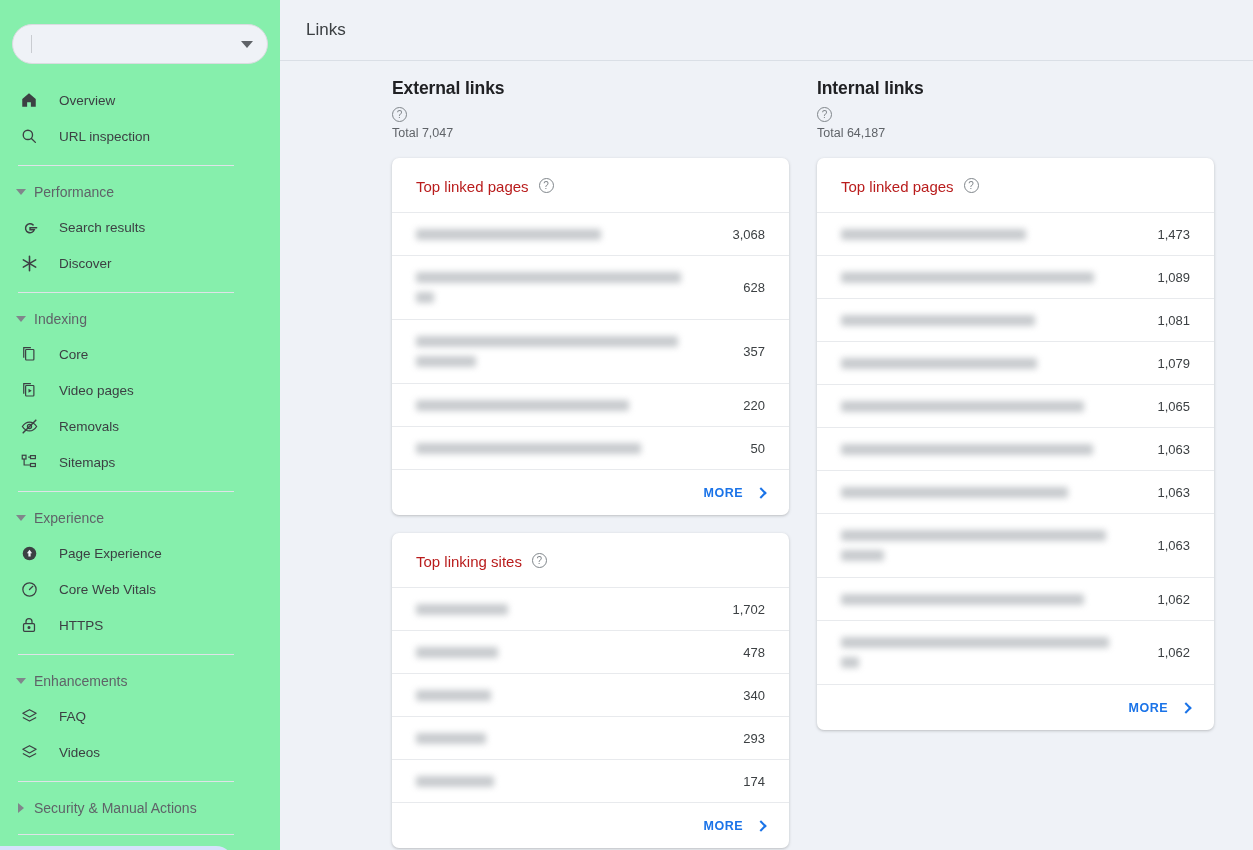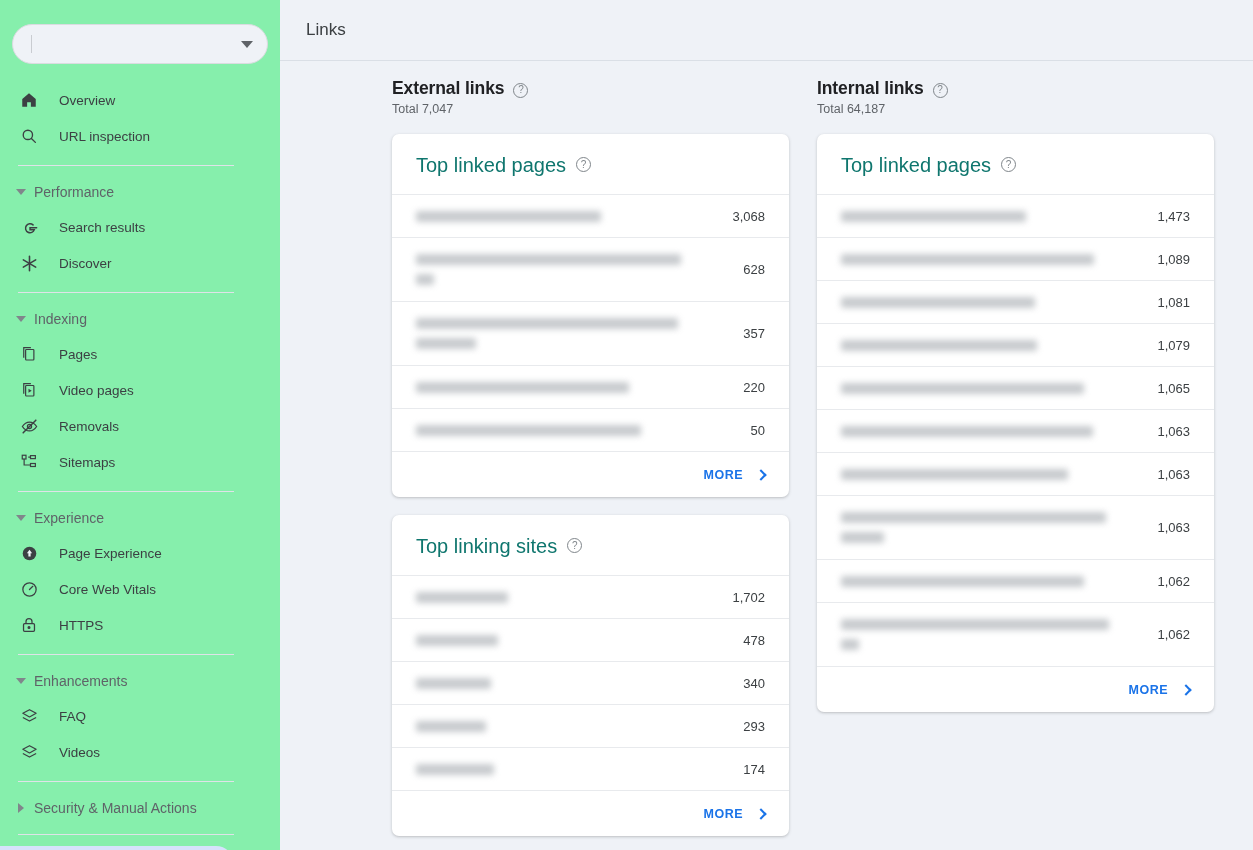--- a/index.html
+++ b/index.html
@@ -129,20 +129,21 @@
     display: flex;
     padding: 18px 20px 0 112px;
     gap: 28px;
   }
   .col { width: 397px; flex: 0 0 397px; }
 
   .section-title-row {
     display: flex;
     align-items: baseline;
     gap: 9px;
+    flex-direction: column;
   }
   .section-title {
     font-size: 17.5px;
     font-weight: bold;
     color: #202124;
     letter-spacing: -0.1px;
   }
   .section-total {
     font-size: 12.5px;
     color: #5f6368;
@@ -171,22 +172,22 @@
     margin-top: 18px;
     overflow: hidden;
   }
   .card-title-row {
     display: flex;
     align-items: center;
     gap: 10px;
     padding: 20px 24px 17px 24px;
   }
   .card-title {
-    font-size: 20px;
-    color: #0f766e;
+    font-size: 15px;
+    color: #b91c1c;
   }
 
   .row {
     display: flex;
     align-items: center;
     border-top: 1px solid #e8eaed;
     padding: 0 24px;
     min-height: 43px;
     cursor: pointer;
   }
@@ -320,21 +321,21 @@
         <span>Indexing</span>
       </div>
 
       <div class="nav-item">
         <span class="nav-icon">
           <svg width="18" height="18" viewBox="0 0 24 24" fill="none" stroke="currentColor" stroke-width="1.6">
               <rect x="7.5" y="6" width="11" height="14" rx="1"></rect>
               <path d="M5 17V3.6h9.5"></path>
             </svg>
         </span>
-        <span class="nav-label">Pages</span>
+        <span class="nav-label">Core</span>
       </div>
 
       <div class="nav-item">
         <span class="nav-icon">
           <svg width="18" height="18" viewBox="0 0 24 24" fill="none" stroke="currentColor" stroke-width="1.6">
               <rect x="7.5" y="6" width="11" height="14" rx="1"></rect>
               <path d="M5 17V3.6h9.5"></path>
               <path d="M11.3 10.3v5.4l4.3-2.7z" fill="currentColor" stroke="none"></path>
             </svg>
         </span>

